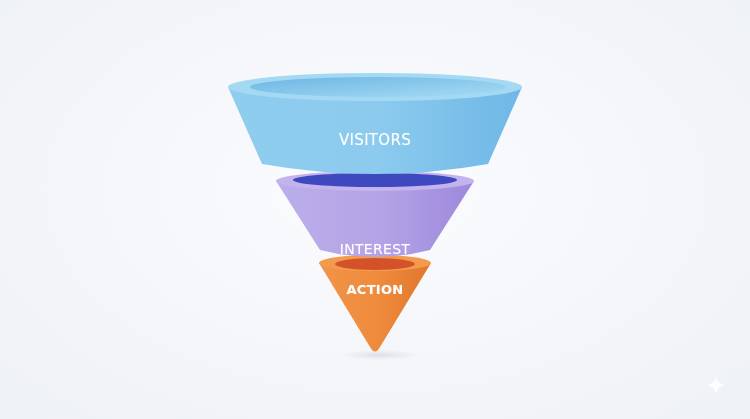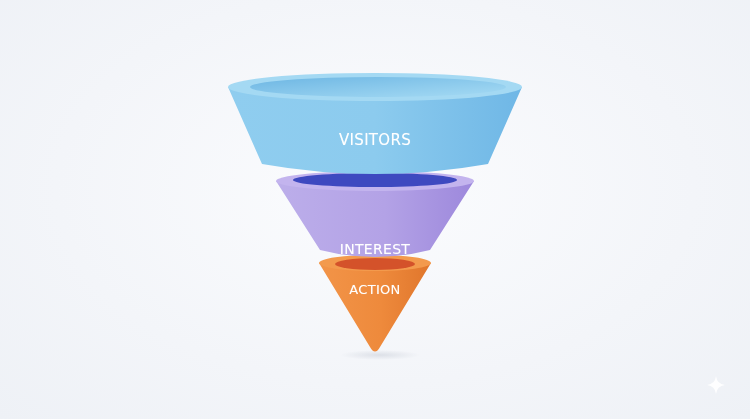--- a/index.html
+++ b/index.html
@@ -9,21 +9,21 @@
     font-family: "DejaVu Sans", sans-serif;
   }
   #scene { position: absolute; left: 0; top: 0; width: 750px; height: 419px; }
   .label {
     position: absolute; color: #ffffff; font-weight: 500; letter-spacing: 0.3px;
     text-align: center; transform: translateX(-50%); white-space: nowrap;
     text-shadow: 0 0 1px rgba(255,255,255,0.4);
   }
   #lbl-visitors { left: 375px; top: 131px; font-size: 15px; }
   #lbl-interest { left: 375px; top: 213px; font-size: 14px; margin-top: 28px; }
-  #lbl-action   { left: 375px; top: 282px; font-size: 13px; }
+  #lbl-action   { left: 375px; top: 282px; font-size: 13px; font-weight: bold; }
   #sparkle { position: absolute; left: 706px; top: 375px; width: 20px; height: 20px; }
 </style>
 </head>
 <body>
 
 <svg id="scene" viewBox="0 0 750 419" xmlns="http://www.w3.org/2000/svg">
   <defs>
     <linearGradient id="gBlue" x1="0" x2="1" y1="0" y2="0">
       <stop offset="0" stop-color="#8fcdef"></stop>
       <stop offset="0.5" stop-color="#8ccbee"></stop>

